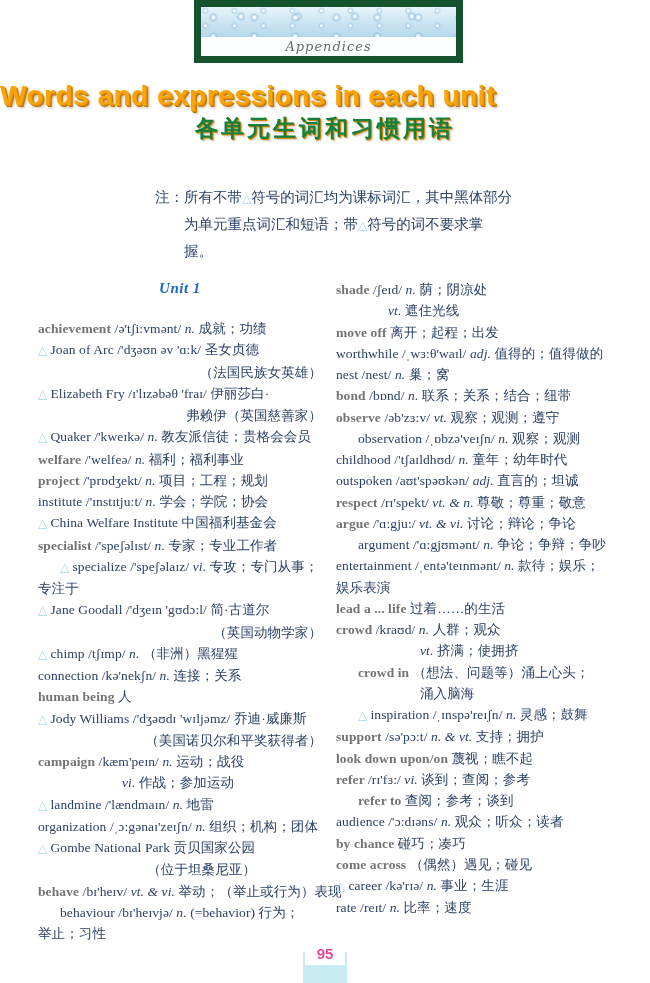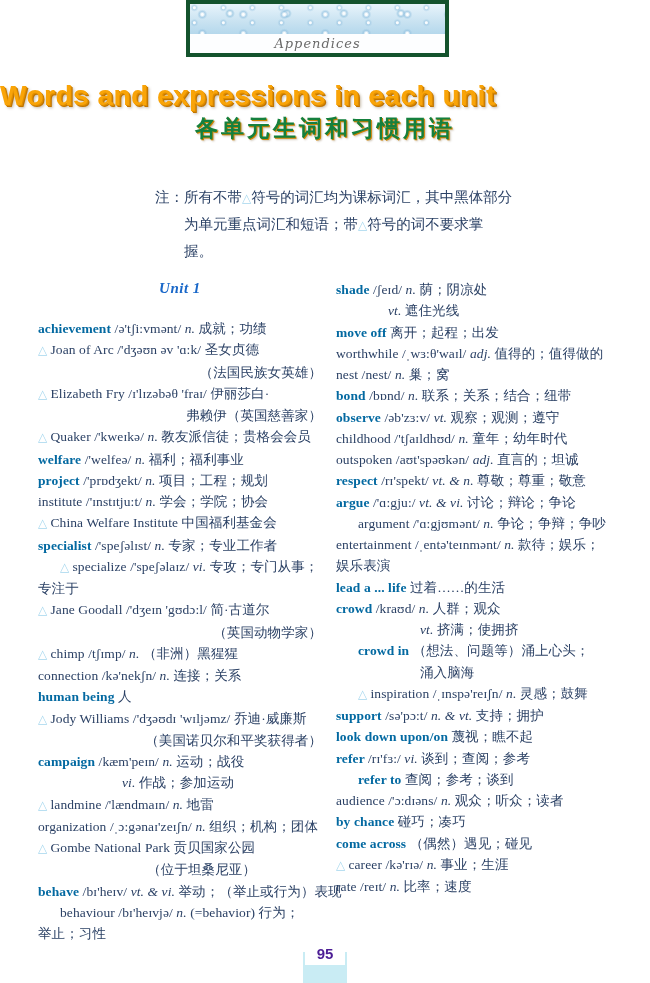--- a/index.html
+++ b/index.html
@@ -1,19 +1,19 @@
 <!DOCTYPE html>
 <html><head>
 <meta charset="utf-8">
 <style>
   html,body{margin:0;padding:0;background:#fff;}
   .page{position:relative;width:650px;height:983px;background:#ffffff;overflow:hidden;
         font-family:"Liberation Serif","DejaVu Serif",serif;color:#2b4165;}
   
-  .banner{position:absolute;left:186px;top:0;width:255px;border:4px solid #14532d;background:#404040;}
+  .banner{position:absolute;left:194px;top:0;width:255px;border:7px solid #14532d;background:#404040;}
   .banner-img{height:30px;
     background-image:
       radial-gradient(circle at 30% 55%, rgba(255,255,255,.95) 1px, rgba(150,195,225,.65) 3px, rgba(210,235,248,0) 5px),
       radial-gradient(circle at 70% 35%, rgba(255,255,255,.9) 1px, rgba(140,190,220,.6) 3px, rgba(210,235,248,0) 5px),
       radial-gradient(circle at 15% 25%, rgba(255,255,255,.9) 1px, rgba(150,195,225,.55) 2px, rgba(210,235,248,0) 4px),
       linear-gradient(180deg,#e8f4fb 0%,#c8e2f1 60%,#b5d8ec 100%);
     background-size:41px 19px,57px 27px,29px 15px,100% 100%;}
   .banner-label{height:19px;text-align:center;font-style:italic;font-size:13px;color:#6a6a6a;
     letter-spacing:1px;line-height:19px;font-family:"DejaVu Serif",serif;background:#fdfeff;}
   
@@ -34,29 +34,29 @@
   .col{position:absolute;width:292px;font-size:13.5px;line-height:21.25px;letter-spacing:.1px;}
   .col-left{left:38px;top:318px;width:286px;}
   .col-right{left:336px;top:279px;}
   .vline{white-space:nowrap;}
   .ind-1{padding-left:22px;}
   .ind-2{padding-left:52px;}
   .ind-3{padding-left:84px;}
   .al-r0{text-align:right;padding-right:2px;}
   .al-r1{text-align:left;padding-right:58px;}
   .al-r1b{text-align:right;padding-right:68px;}
-  .seg-b{font-weight:bold;color:#0369a1;}
+  .seg-b{font-weight:bold;color:#737373;}
   .seg-i{font-style:italic;}
   .seg-r{color:#2b4165;}
   .seg-tri{color:#a6d7ee;font-size:12px;}
   
   .footer-tab{position:absolute;left:303px;top:952px;width:44px;height:31px;background:#c9ecf4;}
   .page-number{position:absolute;left:305px;top:942px;width:40px;height:23px;background:#ffffff;
     text-align:center;line-height:23px;font-family:"Liberation Sans",sans-serif;
-    font-weight:bold;font-size:15px;color:#4c1d95;}
+    font-weight:bold;font-size:15px;color:#ec4899;}
 </style>
 </head>
 <body>
 
 <div class="page">
 
   <div class="banner">
     <div class="banner-img"></div>
     <div class="banner-label">Appendices</div>
   </div>
@@ -103,20 +103,21 @@
       <div class="vline al-r1"><span class="seg-r">举止；习性</span></div>
     </div>
   <div class="col col-right" id="col-right">
       <div class="vline"><span class="seg-b">shade </span><span class="seg-r">/ʃeɪd/ </span><span class="seg-i">n. </span><span class="seg-r">荫；阴凉处</span></div>
       <div class="vline ind-2"><span class="seg-i">vt. </span><span class="seg-r">遮住光线</span></div>
       <div class="vline"><span class="seg-b">move off </span><span class="seg-r">离开；起程；出发</span></div>
       <div class="vline"><span class="seg-r">worthwhile /ˌwɜ:θ'waɪl/ </span><span class="seg-i">adj. </span><span class="seg-r">值得的；值得做的</span></div>
       <div class="vline"><span class="seg-r">nest /nest/ </span><span class="seg-i">n. </span><span class="seg-r">巢；窝</span></div>
       <div class="vline"><span class="seg-b">bond </span><span class="seg-r">/bɒnd/ </span><span class="seg-i">n. </span><span class="seg-r">联系；关系；结合；纽带</span></div>
       <div class="vline"><span class="seg-b">observe </span><span class="seg-r">/əb'zɜ:v/ </span><span class="seg-i">vt. </span><span class="seg-r">观察；观测；遵守</span></div>
+      <div class="vline ind-1"><span class="seg-r">observation /ˌɒbzə'veɪʃn/ </span><span class="seg-i">n. </span><span class="seg-r">观察；观测</span></div>
       <div class="vline"><span class="seg-r">childhood /'tʃaɪldhʊd/ </span><span class="seg-i">n. </span><span class="seg-r">童年；幼年时代</span></div>
       <div class="vline"><span class="seg-r">outspoken /aʊt'spəʊkən/ </span><span class="seg-i">adj. </span><span class="seg-r">直言的；坦诚</span></div>
       <div class="vline"><span class="seg-b">respect </span><span class="seg-r">/rɪ'spekt/ </span><span class="seg-i">vt. &amp; n. </span><span class="seg-r">尊敬；尊重；敬意</span></div>
       <div class="vline"><span class="seg-b">argue </span><span class="seg-r">/'ɑ:gju:/ </span><span class="seg-i">vt. &amp; vi. </span><span class="seg-r">讨论；辩论；争论</span></div>
       <div class="vline ind-1"><span class="seg-r">argument /'ɑ:gjʊmənt/ </span><span class="seg-i">n. </span><span class="seg-r">争论；争辩；争吵</span></div>
       <div class="vline"><span class="seg-r">entertainment /ˌentə'teɪnmənt/ </span><span class="seg-i">n. </span><span class="seg-r">款待；娱乐；</span></div>
       <div class="vline al-r1"><span class="seg-r">娱乐表演</span></div>
       <div class="vline"><span class="seg-b">lead a ... life </span><span class="seg-r">过着……的生活</span></div>
       <div class="vline"><span class="seg-b">crowd </span><span class="seg-r">/kraʊd/ </span><span class="seg-i">n. </span><span class="seg-r">人群；观众</span></div>
       <div class="vline ind-3"><span class="seg-i">vt. </span><span class="seg-r">挤满；使拥挤</span></div>

